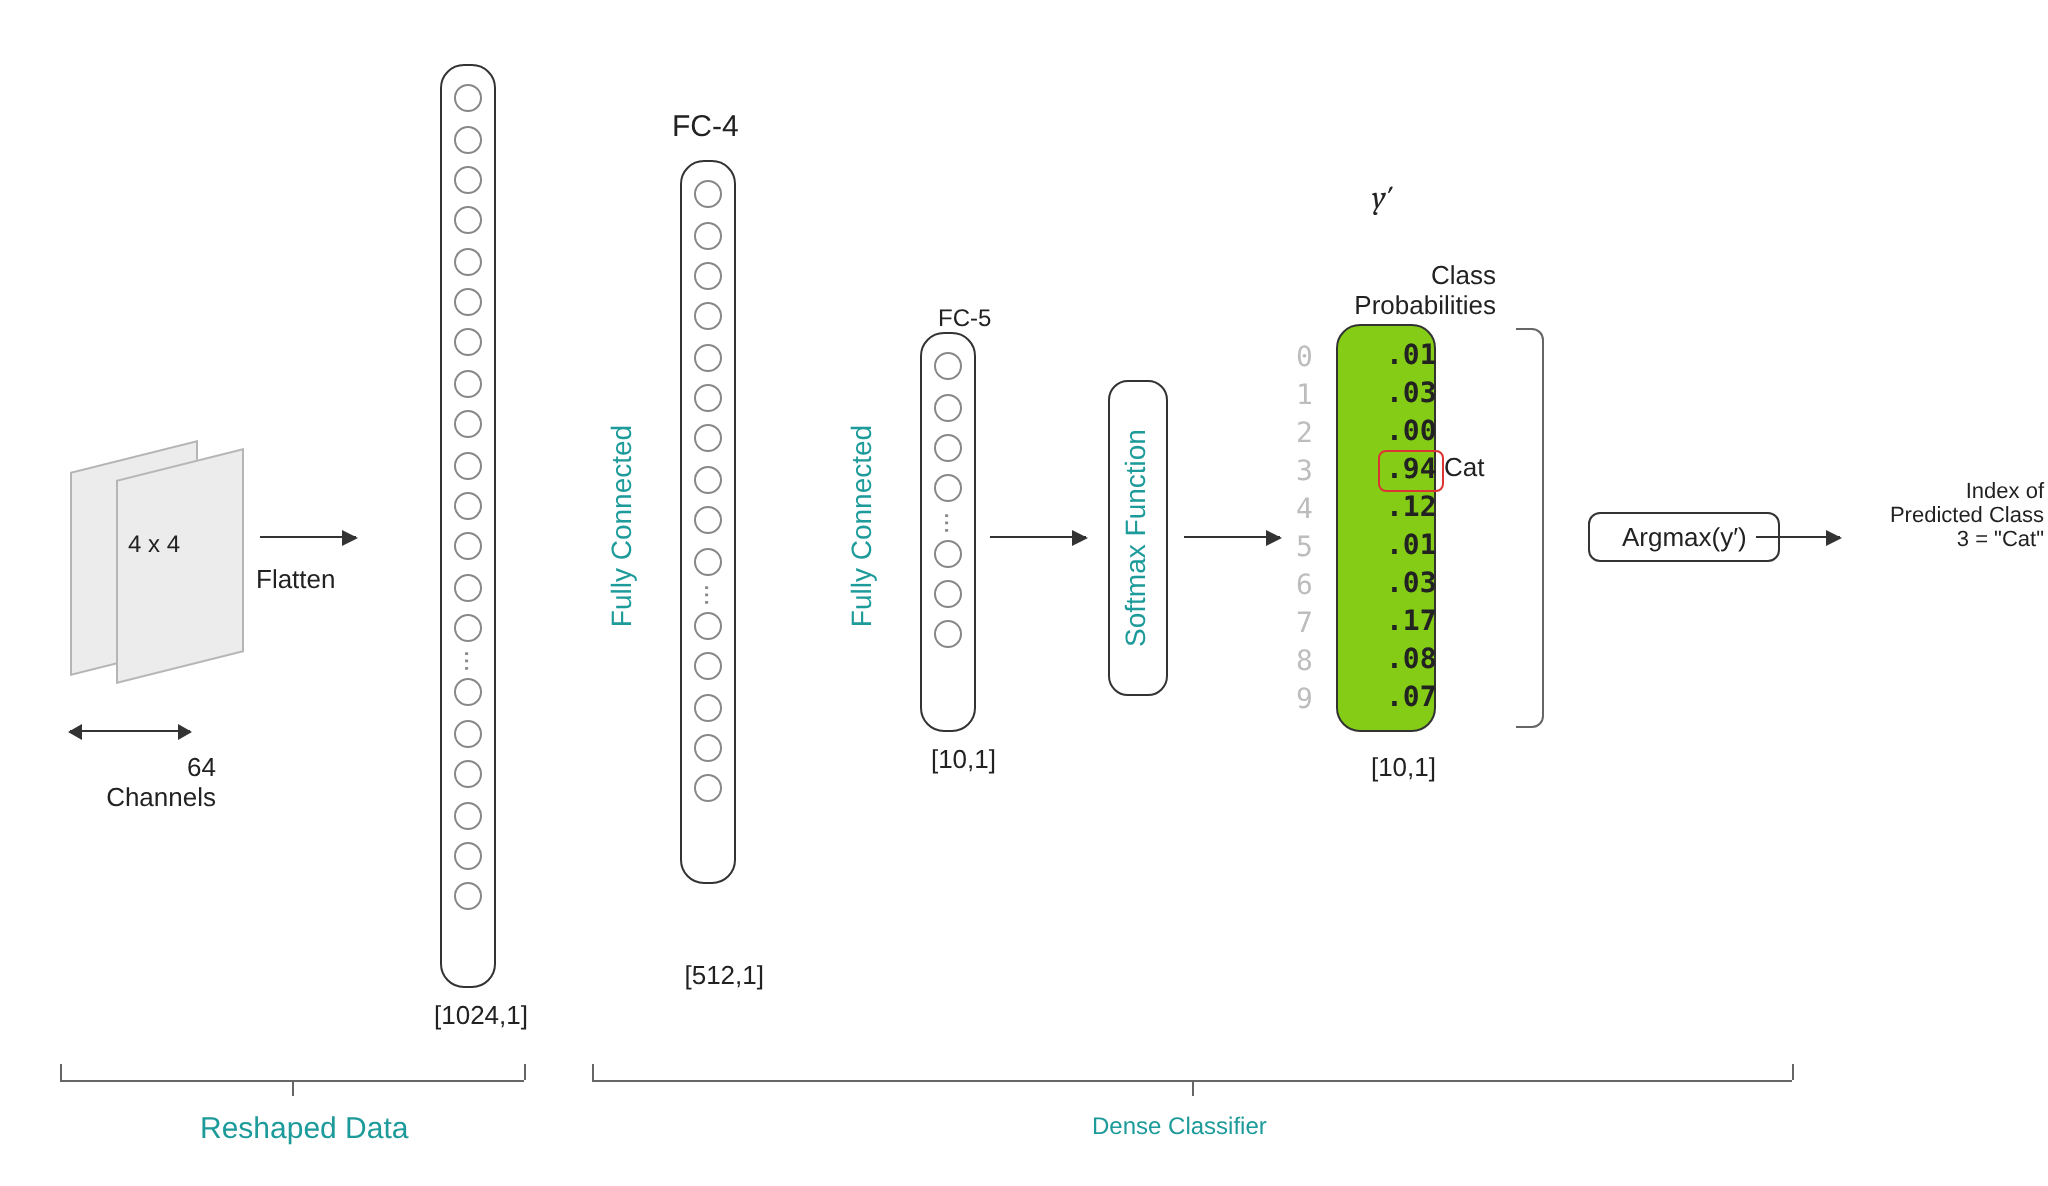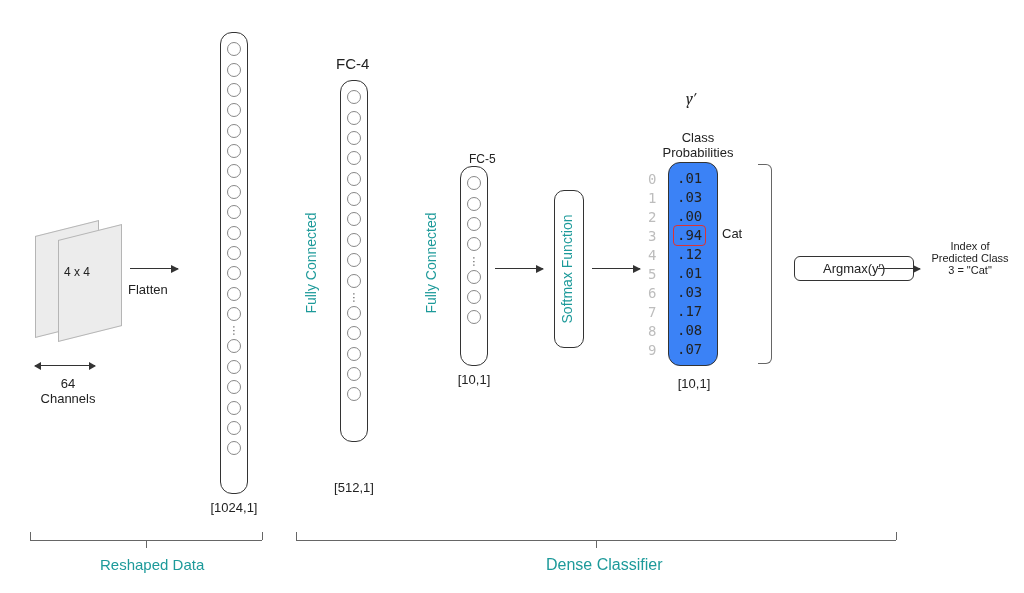--- a/index.html
+++ b/index.html
@@ -11,21 +11,21 @@
     background: #fff;
     font-family: "Segoe UI", Arial, sans-serif;
     font-size: 13px;
     color: #222;
     position: relative;
     overflow: hidden;
   }
   .stage { position: absolute; left: 0; top: 0; width: 1024px; height: 593px; }
 
   
-  .label { position: absolute; text-align: center; white-space: pre; }
+  .label { position: absolute; text-align: right; white-space: pre; }
   .teal { color: #1d9a9a; font-weight: 500; }
   .gray-idx { color: #bdbdbd; font-family: Consolas, Menlo, monospace; }
 
   
   .vlabel {
     position: absolute;
     transform-origin: center center;
     transform: rotate(-90deg);
     color: #1d9a9a;
     font-weight: 500;
@@ -106,22 +106,23 @@
     letter-spacing: -1px;
     margin: 4px 0;
     transform: rotate(90deg);
   }
 
   
   .prob-vec {
     position: absolute;
     border: 1.5px solid #333;
     border-radius: 12px;
-    background: #3b82f6;
-    padding: 6px 8px;
+    background: #84cc16;
+    padding: 6px 24px;
+    font-weight: bold;
   }
   .prob-row {
     font-family: Consolas, Menlo, monospace;
     font-size: 14px;
     line-height: 19px;
     text-align: left;
   }
   .prob-highlight {
     border: 1.4px solid #d33;
     border-radius: 4px;
@@ -136,21 +137,21 @@
     width: 14px;
     border-right: 1.4px solid #666;
     border-top: 1.4px solid #666;
     border-bottom: 1.4px solid #666;
     border-radius: 0 6px 6px 0;
   }
 
   
   .argmax {
     position: absolute;
-    padding: 4px 28px;
+    padding: 4px 16px;
     border: 1.4px solid #333;
     border-radius: 6px;
     font-size: 13px;
     background: #fff;
     white-space: nowrap;
   }
 
   
   .yprime { font-style: italic; font-family: Cambria, Georgia, serif; font-size: 16px; }
 </style>
@@ -290,15 +291,15 @@
     <div class="brace-tick" style="left:146px; top:540px; height:8px;"></div>
   </div>
   <div class="label teal" style="left:100px; top:556px; font-size:15px;">Reshaped Data</div>
 
   <div class="brace-wrap">
     <div class="brace-tick" style="left:296px; top:532px; height:8px;"></div>
     <div class="brace-line" style="left:296px; top:540px; width:600px;"></div>
     <div class="brace-tick" style="left:896px; top:532px; height:8px;"></div>
     <div class="brace-tick" style="left:596px; top:540px; height:8px;"></div>
   </div>
-  <div class="label teal" style="left:546px; top:556px; font-size:16px;">Dense Classifier</div>
+  <div class="label teal" style="left:546px; top:556px; font-size:12px;">Dense Classifier</div>
 
 </div>
 
 </body></html>

